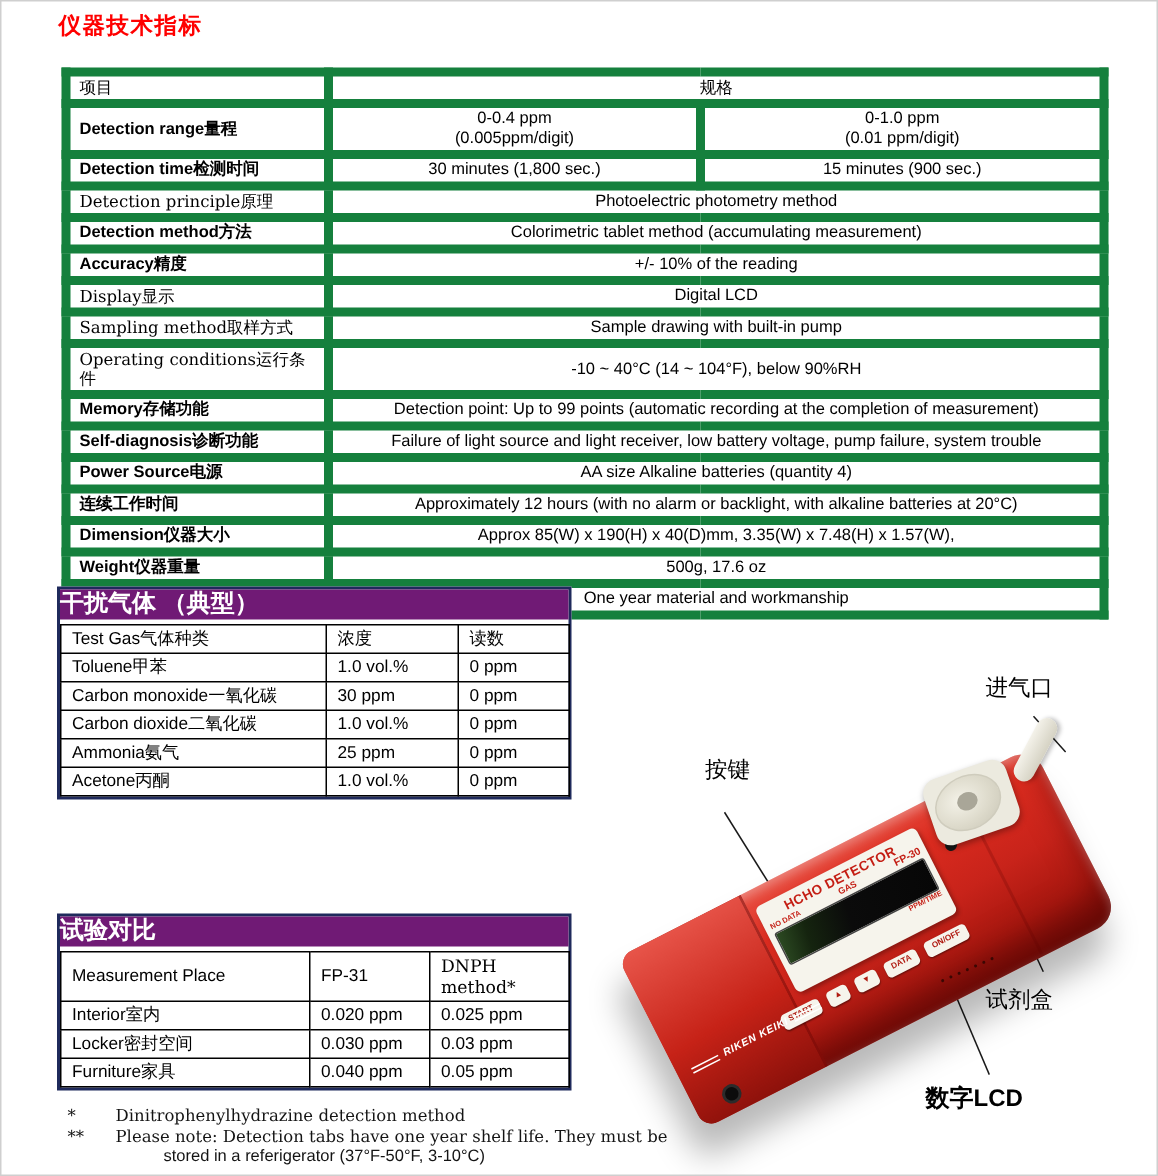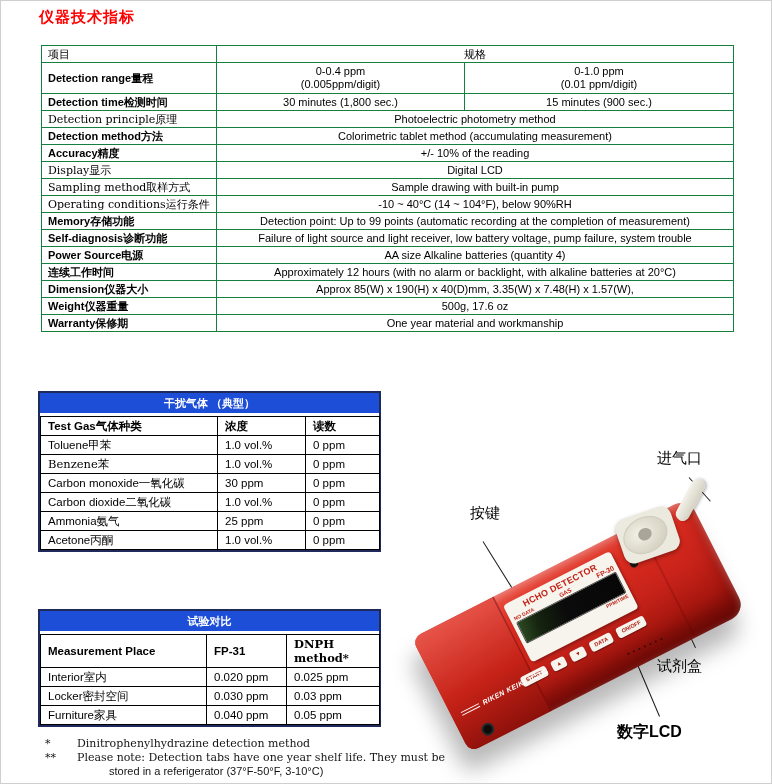--- a/index.html
+++ b/index.html
@@ -5,33 +5,33 @@
   * { margin:0; padding:0; box-sizing:border-box; }
   html,body { background:#fff; }
   body { width:772px; height:784px; font-family:"Liberation Sans",sans-serif; color:#000; position:relative; }
   .canvas { position:relative; width:772px; height:784px; background:#fff; border:1px solid #cfcfcf; overflow:hidden; }
 
   
   .page-title { position:absolute; left:38px; top:7px; font-size:15px; font-weight:bold; color:#ff0000; letter-spacing:1px; }
 
   
   .spec-table { position:absolute; left:40px; top:44px; width:692px; border-collapse:collapse; table-layout:fixed; }
-  .spec-table td { border:1px solid #15803d; font-size:11px; padding:1px 6px; height:17px; vertical-align:middle; line-height:13px; }
+  .spec-table td { border:6px solid #15803d; font-size:11px; padding:1px 6px; height:17px; vertical-align:middle; line-height:13px; }
   .spec-table tr.range-row td { height:31px; }
   .spec-table td.val { text-align:center; padding:1px 4px; }
   .lbl-bold { font-weight:bold; }
   .lbl-serif { font-family:"DejaVu Serif","Liberation Serif",serif; font-weight:normal; }
   .pre-line { white-space:pre-line; }
 
   
   .mini { position:absolute; width:343px; border:2px solid #1f2a5c; background:#fff; }
-  .mini-title { background:#1d4ed8; color:#fff; text-align:center; font-weight:bold; font-size:11px; height:20px; line-height:20px; margin-bottom:3px; }
+  .mini-title { background:#701a75; color:#fff; font-weight:bold; font-size:16px; height:20px; line-height:20px; margin-bottom:3px; }
   .mini table { border-collapse:collapse; width:100%; table-layout:fixed; }
   .mini td { border:1px solid #000; font-size:11.5px; padding:2px 7px; height:16px; line-height:14px; }
-  .mini tr.head td { font-weight:bold; }
+  .mini tr.head td { font-weight:normal; }
   #interference-table { left:37px; top:390px; }
   #comparison-table { left:37px; top:608px; }
   .dnph-serif { font-family:"DejaVu Serif","Liberation Serif",serif; font-weight:bold; }
 
   
   #notes { position:absolute; left:44px; top:736px; width:430px; font-family:"DejaVu Serif","Liberation Serif",serif; font-size:11px; color:#141414; }
   .note-row { display:flex; line-height:13.5px; }
   .note-marker { width:32px; flex:none; }
   .note-indent { margin-left:64px; font-family:"Liberation Sans",sans-serif; line-height:14px; }
 
@@ -178,25 +178,20 @@
         <td>Test Gas气体种类</td>
         <td>浓度</td>
         <td>读数</td>
       </tr>
       <tr>
         <td>Toluene甲苯</td>
         <td>1.0 vol.%</td>
         <td>0 ppm</td>
       </tr>
       <tr>
-        <td class="lbl-serif">Benzene苯</td>
-        <td>1.0 vol.%</td>
-        <td>0 ppm</td>
-      </tr>
-      <tr>
         <td>Carbon monoxide一氧化碳</td>
         <td>30 ppm</td>
         <td>0 ppm</td>
       </tr>
       <tr>
         <td>Carbon dioxide二氧化碳</td>
         <td>1.0 vol.%</td>
         <td>0 ppm</td>
       </tr>
       <tr>

